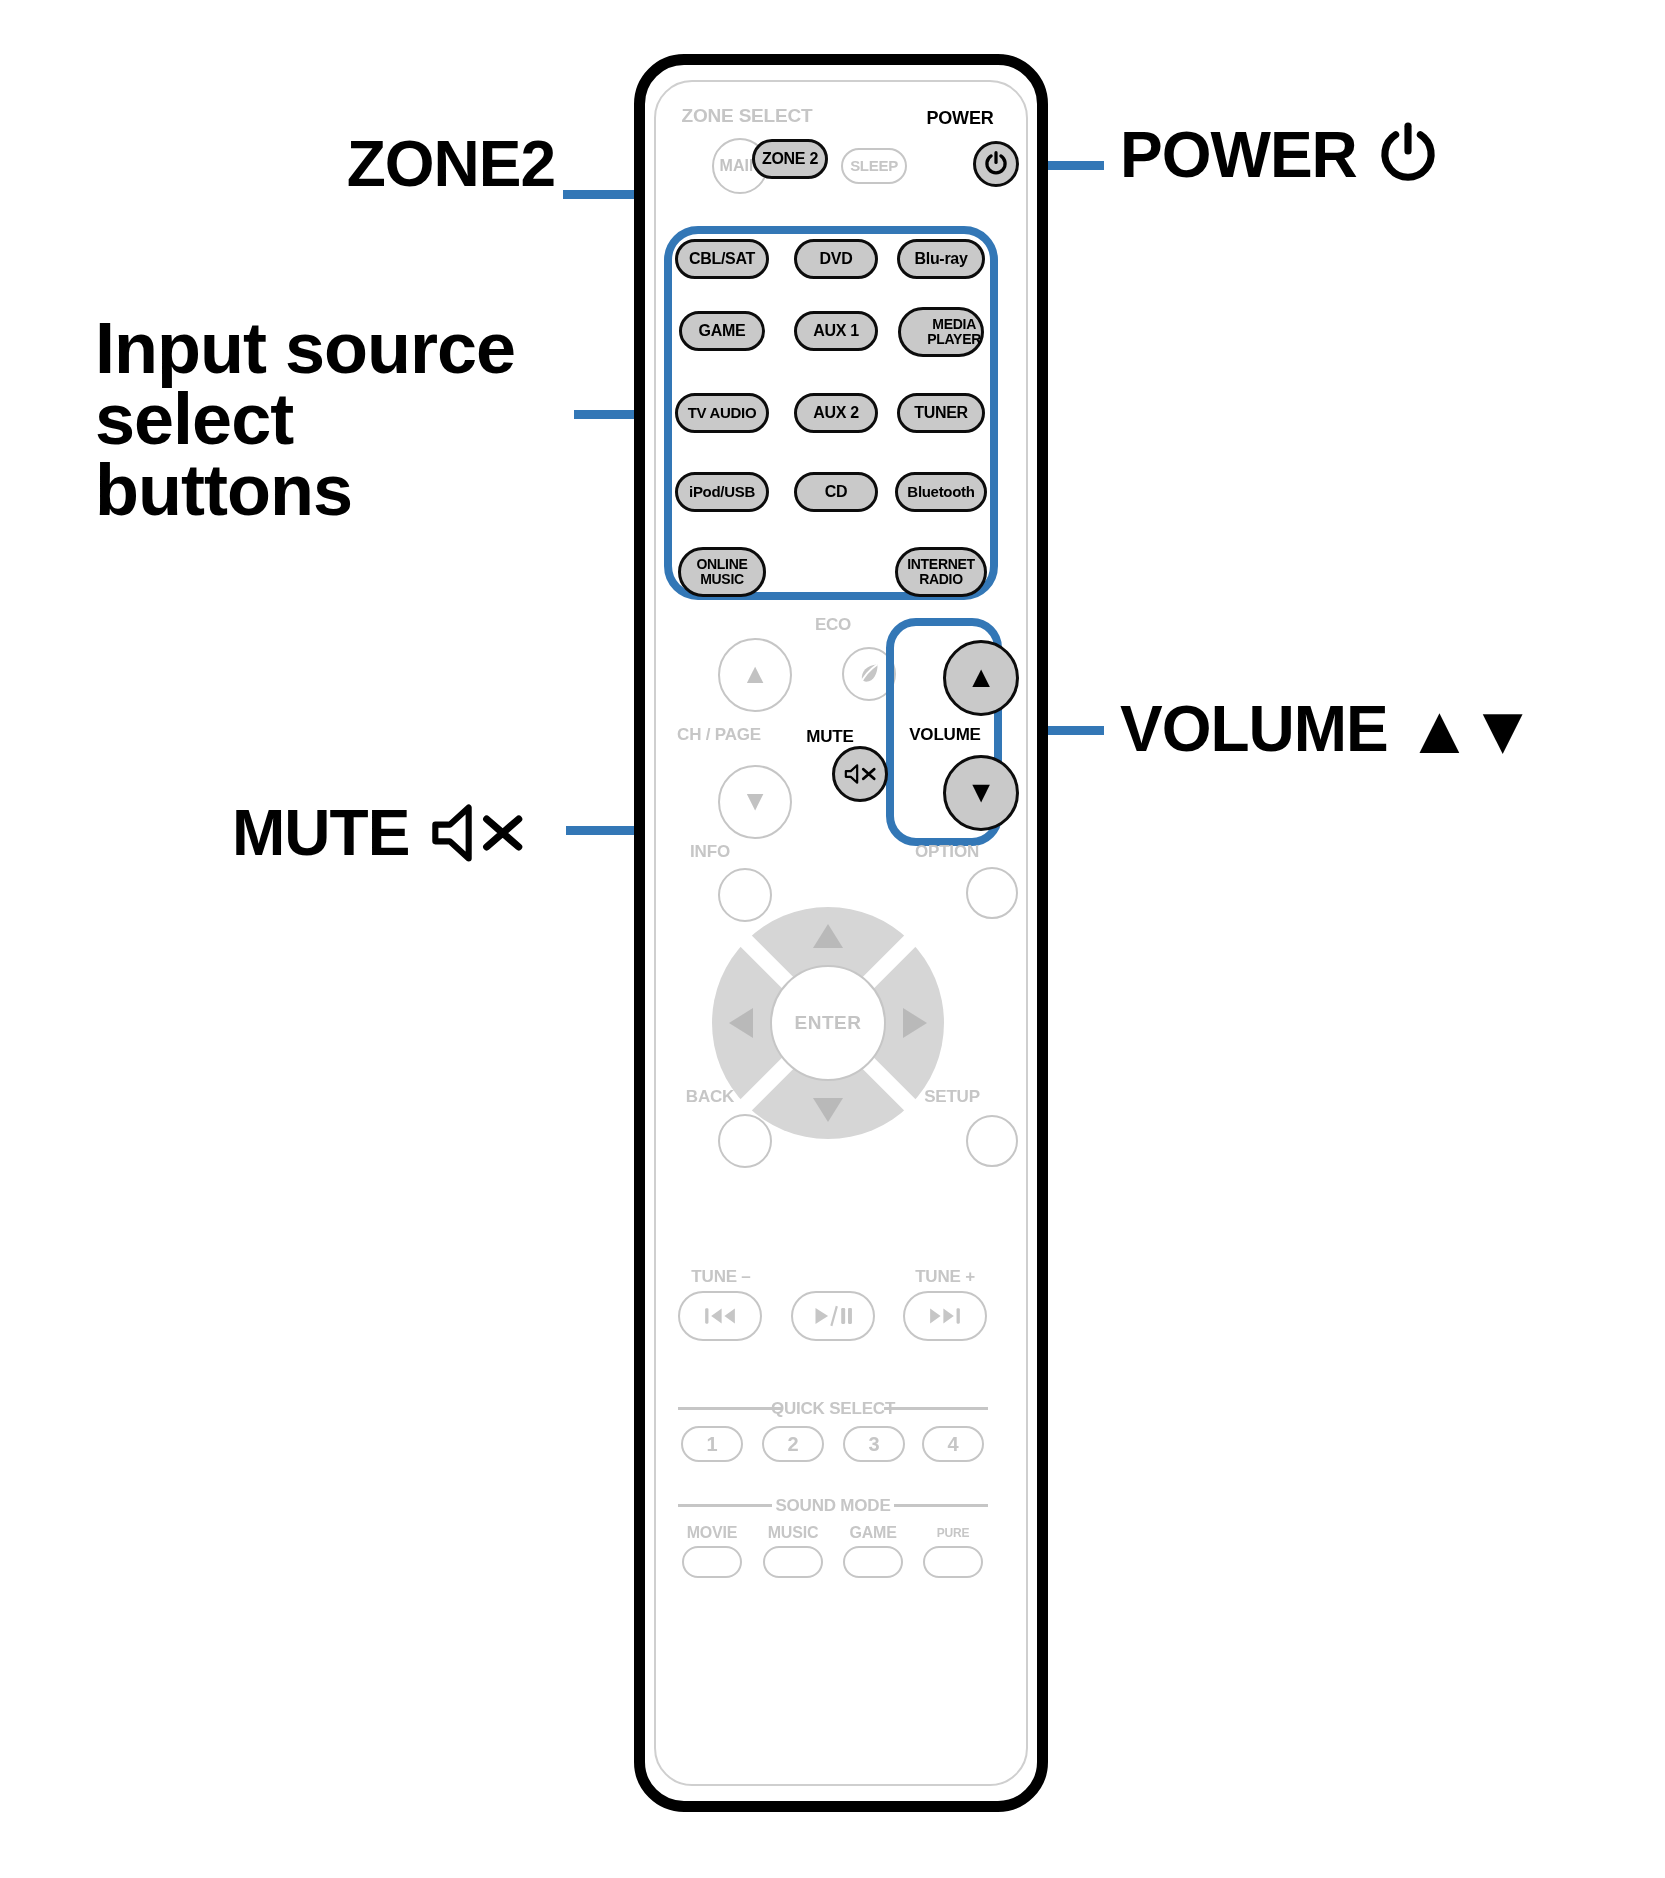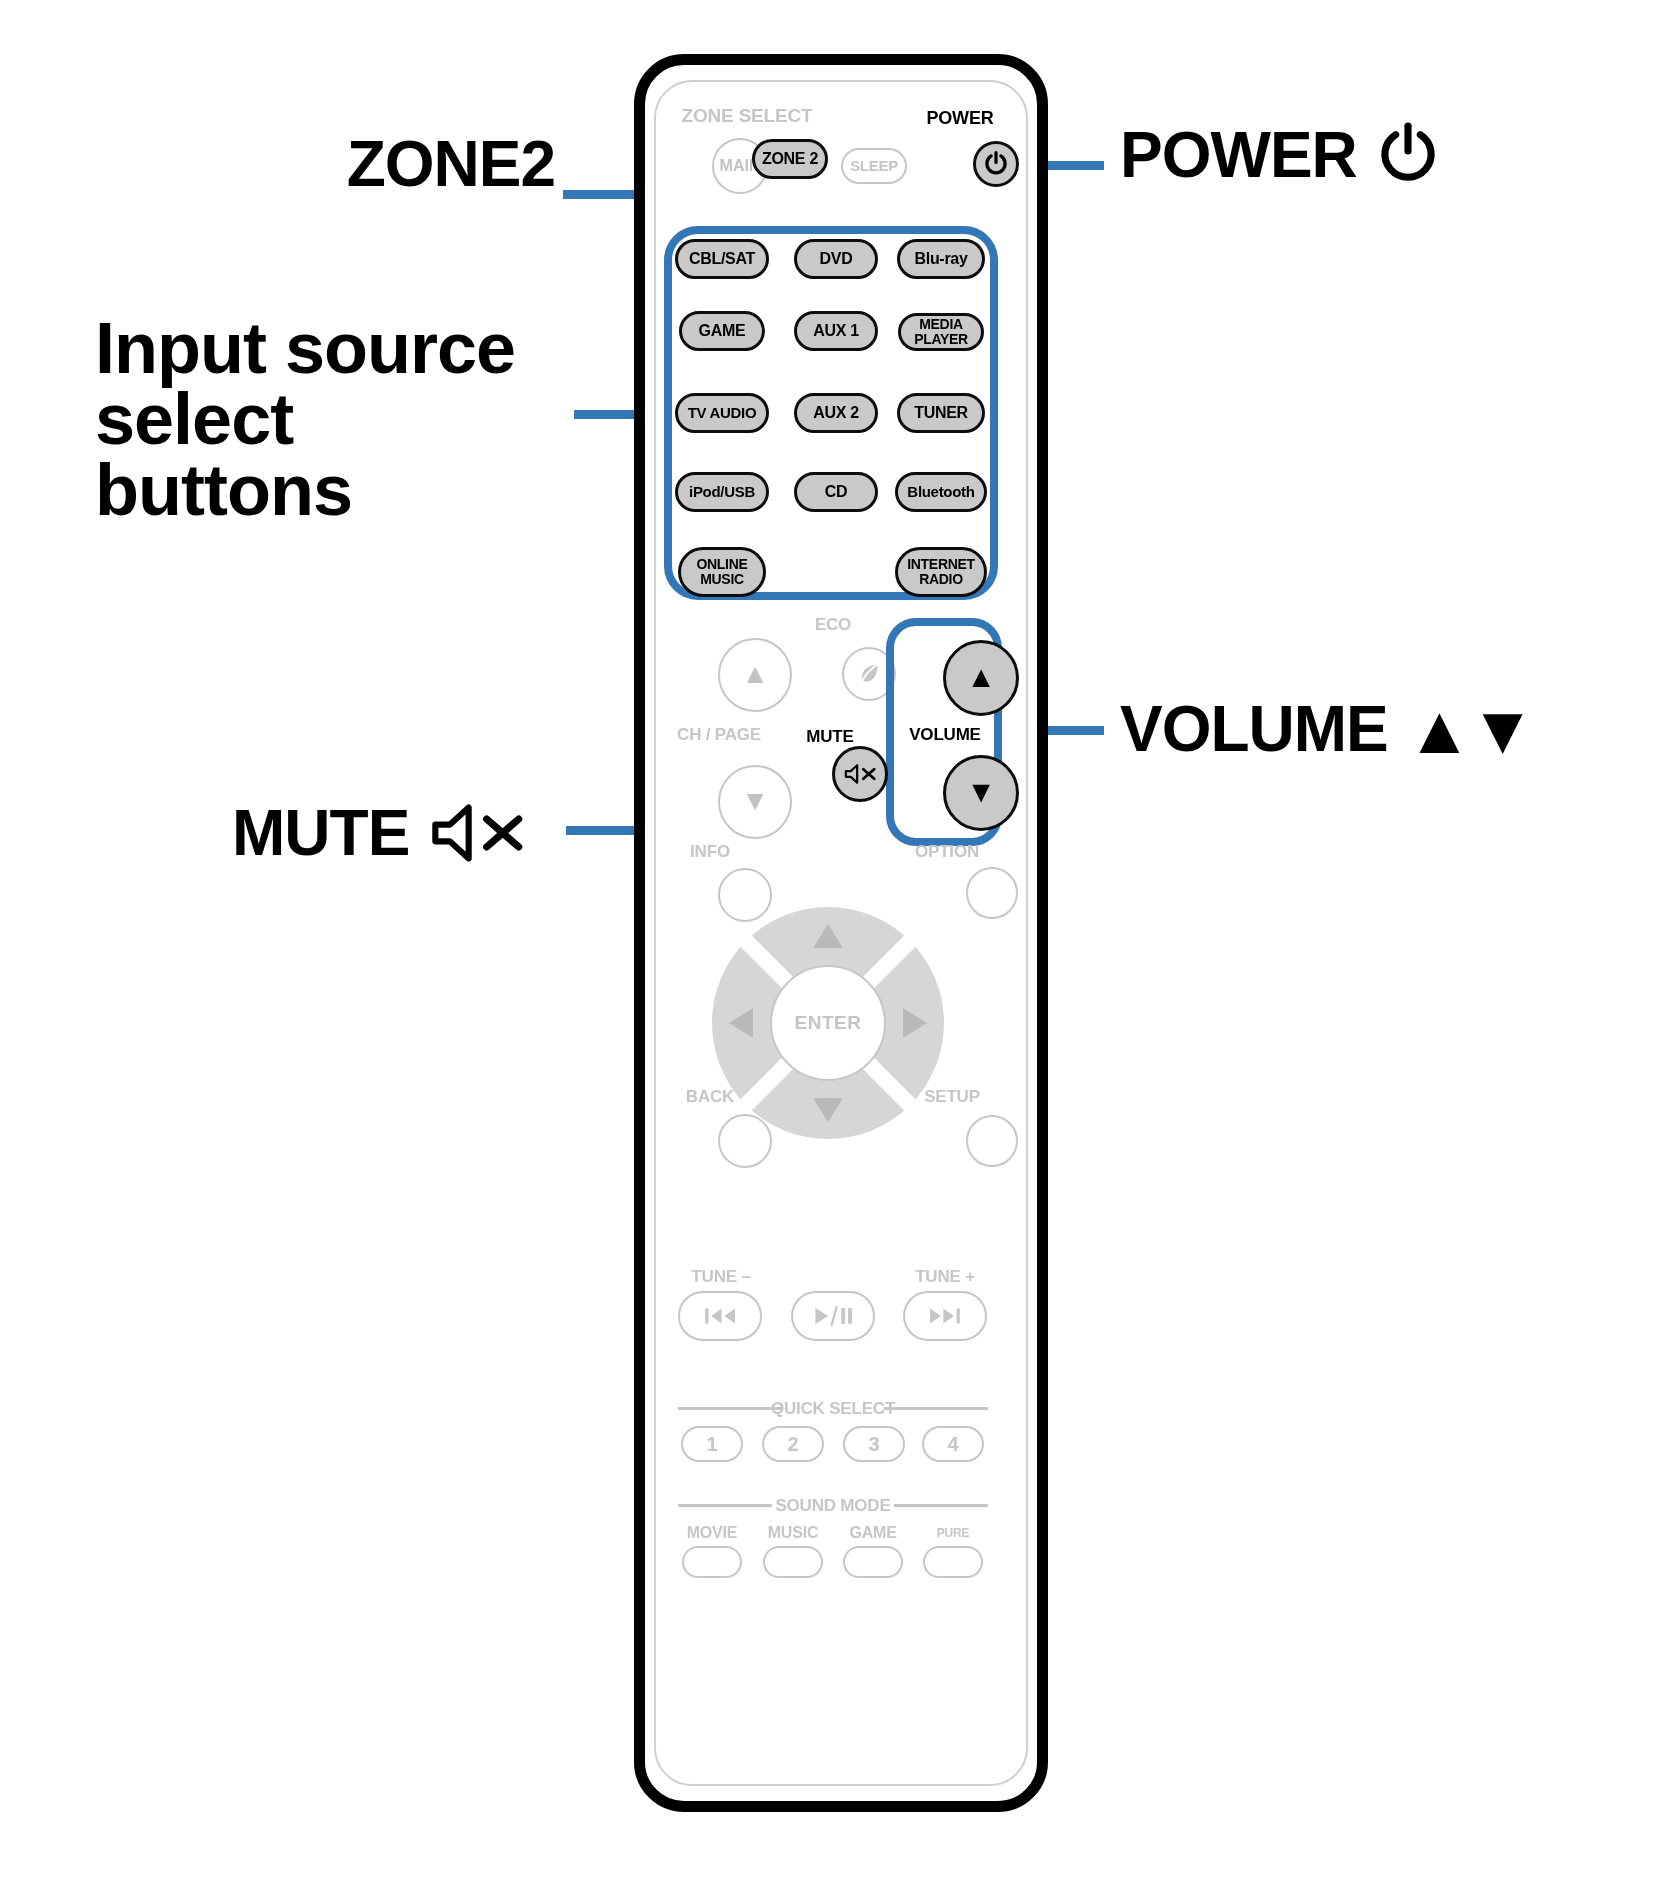--- a/index.html
+++ b/index.html
@@ -90,21 +90,21 @@
   </div>
 
   <div class="blue-box" style="left:664px;top:226px;width:334px;height:374px;"></div>
 
   <div class="pill on" style="left:722px;top:259px;width:94px;height:40px;"><span>CBL/SAT</span></div>
   <div class="pill on" style="left:836px;top:259px;width:84px;height:40px;"><span>DVD</span></div>
   <div class="pill on" style="left:941px;top:259px;width:88px;height:40px;"><span>Blu-ray</span></div>
 
   <div class="pill on" style="left:722px;top:331px;width:86px;height:40px;"><span>GAME</span></div>
   <div class="pill on" style="left:836px;top:331px;width:84px;height:40px;text-align:center;"><span>AUX 1</span></div>
-  <div class="pill on" style="left:941px;top:332px;width:86px;height:38px;font-size:14px;"><span>MEDIA
+  <div class="pill on" style="left:941px;top:332px;width:86px;height:50px;font-size:14px;justify-content:flex-end;"><span>MEDIA
 PLAYER</span></div>
 
   <div class="pill on" style="left:722px;top:413px;width:94px;height:40px;font-size:15px;"><span>TV AUDIO</span></div>
   <div class="pill on" style="left:836px;top:413px;width:84px;height:40px;"><span>AUX 2</span></div>
   <div class="pill on" style="left:941px;top:413px;width:88px;height:40px;"><span>TUNER</span></div>
 
   <div class="pill on" style="left:722px;top:492px;width:94px;height:40px;font-size:15px;"><span>iPod/USB</span></div>
   <div class="pill on" style="left:836px;top:492px;width:84px;height:40px;"><span>CD</span></div>
   <div class="pill on" style="left:941px;top:492px;width:92px;height:40px;font-size:15px;"><span>Bluetooth</span></div>
 

